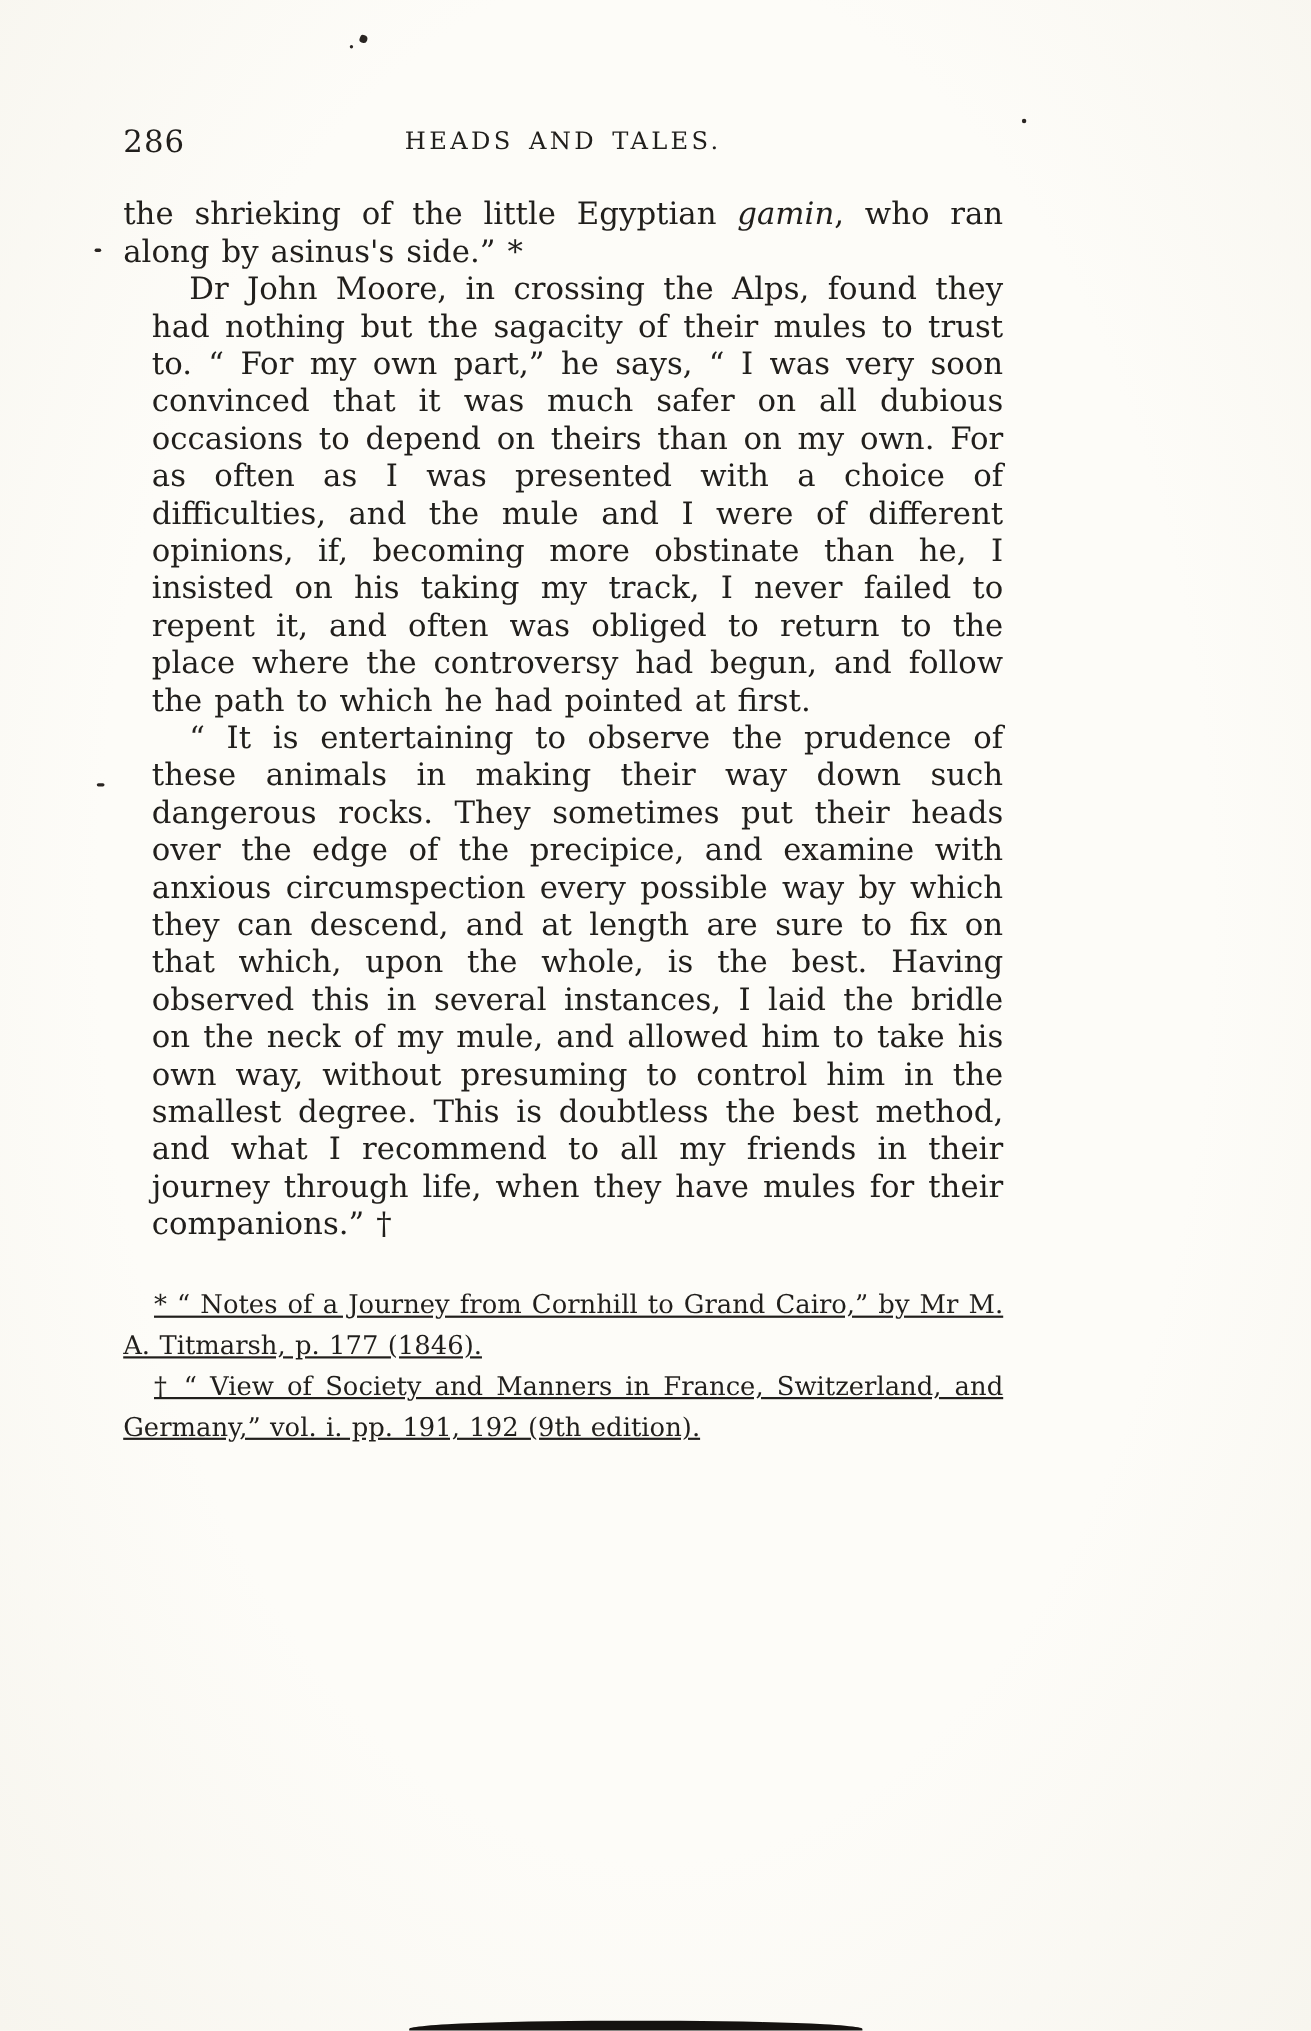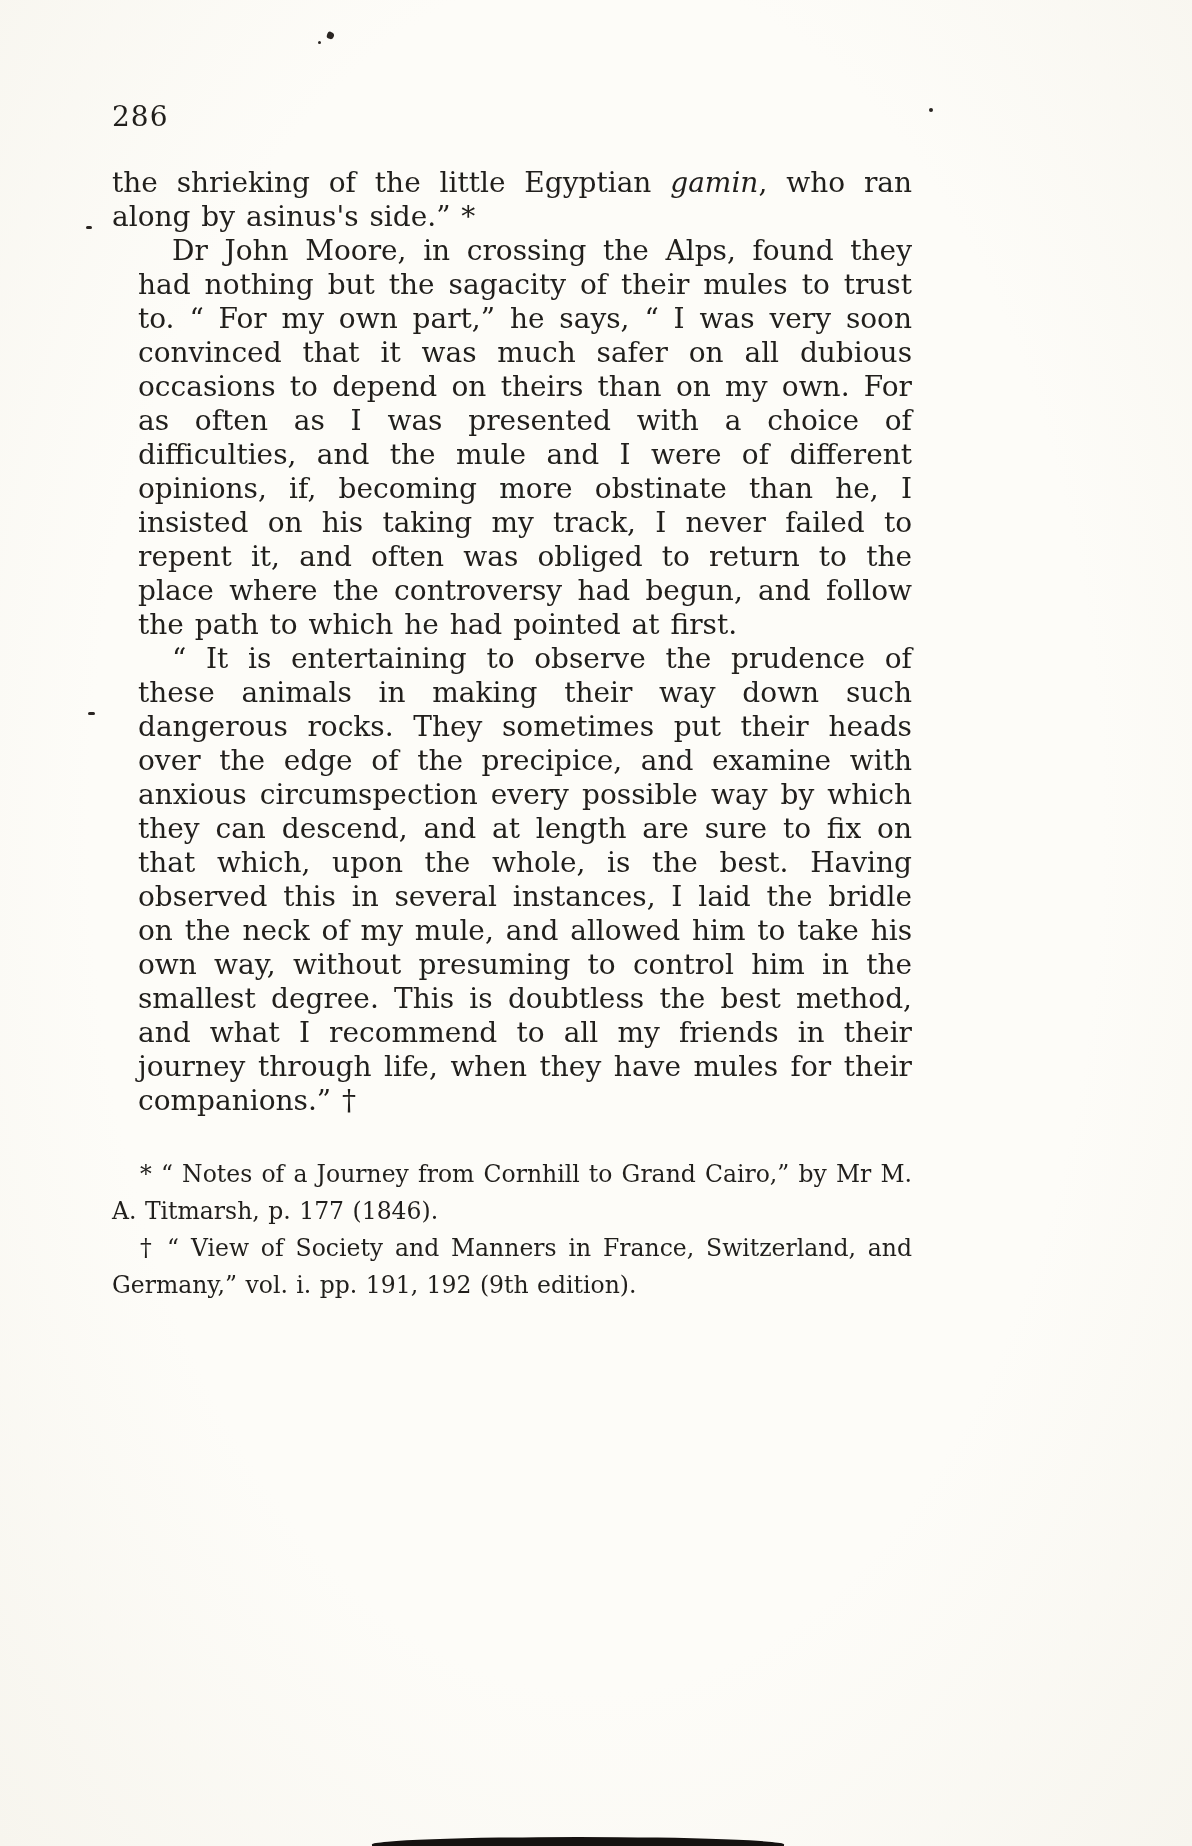--- a/index.html
+++ b/index.html
@@ -13,21 +13,21 @@
     overflow: hidden;
   }
   .page {
     position: absolute;
     inset: 0;
     background: radial-gradient(ellipse at 50% 45%, #fdfcf8 60%, #f7f5ee 100%);
   }
   .page-inner {
     position: absolute;
     left: 112px;
-    top: 100px;
+    top: 112px;
     width: 800px;
   }
   .header-row {
     position: relative;
     height: 38px;
     margin-bottom: 28px;
   }
   .page-number {
     position: absolute;
     left: 0;
@@ -66,20 +66,21 @@
   }
   .footnotes {
     margin-top: 38px;
   }
   .footnote {
     font-size: 23.5px;
     line-height: 37px;
     text-align: justify;
     text-indent: 28px;
     word-spacing: 1px;
+    text-decoration: underline;
   }
   
   .speck {
     position: absolute;
     background: #2a2username522;
     background: #2a2522;
     border-radius: 50%;
   }
   .speck-top      { left: 327px; top: 32px;  width: 7px; height: 7px; transform: rotate(20deg); border-radius: 40% 60% 55% 45%; }
   .speck-top2     { left: 318px; top: 41px;  width: 3px; height: 3px; }
@@ -105,20 +106,21 @@
   <div class="speck speck-top2"></div>
   <div class="speck speck-right"></div>
   <div class="speck speck-left1"></div>
   <div class="speck speck-left2"></div>
   <div class="bottom-edge"></div>
 
   <div class="page-inner">
 
     <div class="header-row">
       <span class="page-number">286</span>
+      <span class="running-header">HEADS AND TALES.</span>
     </div>
 
     <p class="body-text no-indent"><span>the shrieking of the little Egyptian </span><i>gamin</i><span>, who ran along by asinus's side.” *</span></p>
 
 
     <p class="body-text indent">Dr John Moore, in crossing the Alps, found they had nothing but the sagacity of their mules to trust to. “ For my own part,” he says, “ I was very soon convinced that it was much safer on all dubious occasions to depend on theirs than on my own. For as often as I was presented with a choice of difficulties, and the mule and I were of different opinions, if, becoming more obstinate than he, I insisted on his taking my track, I never failed to repent it, and often was obliged to return to the place where the controversy had begun, and follow the path to which he had pointed at first.</p>
 
     <p class="body-text indent">“ It is entertaining to observe the prudence of these animals in making their way down such dangerous rocks. They sometimes put their heads over the edge of the precipice, and examine with anxious circumspection every possible way by which they can descend, and at length are sure to fix on that which, upon the whole, is the best. Having observed this in several instances, I laid the bridle on the neck of my mule, and allowed him to take his own way, without presuming to control him in the smallest degree. This is doubtless the best method, and what I recommend to all my friends in their journey through life, when they have mules for their companions.” †</p>
 
     <div class="footnotes">

